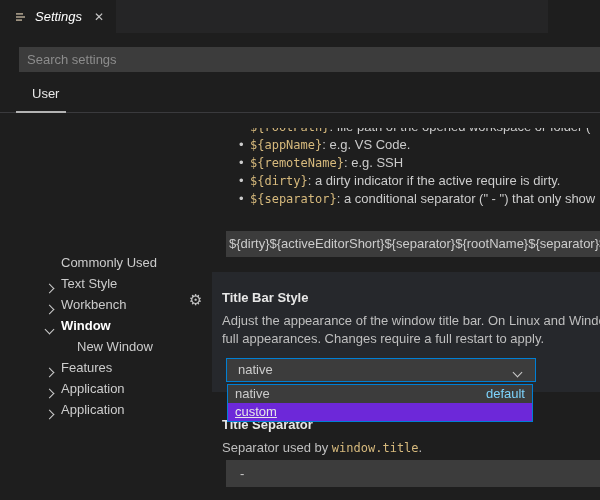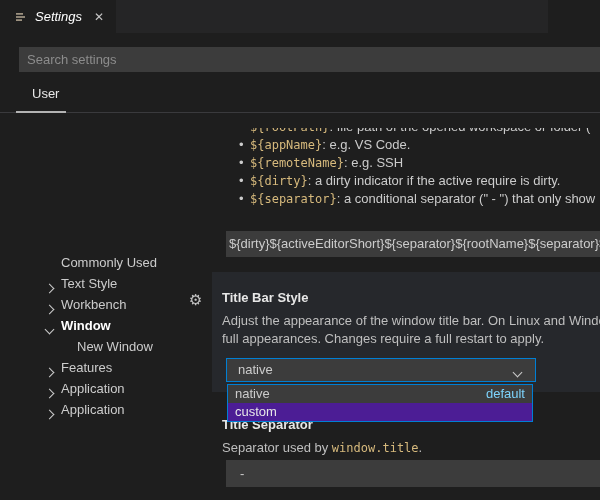--- a/index.html
+++ b/index.html
@@ -49,21 +49,21 @@
   .setting-desc{left:12px;color:#bfbfbf;white-space:nowrap;line-height:18px;}
   .desc1{top:193px;}.desc2{top:211px;}
 
   .select{left:16px;top:239px;width:310px;height:24px;background:#3c3c3c;border:1px solid #007fd4;box-sizing:border-box;
           line-height:22px;padding-left:11px;color:#cccccc;cursor:pointer;}
   .select .chev{position:absolute;right:14px;top:7px;border-color:#cccccc;}
 
   .dropdown{left:17px;top:265px;width:306px;border:1px solid #007fd4;background:#3c3c3c;z-index:5;box-sizing:border-box;}
   .opt{height:18px;line-height:18px;display:flex;justify-content:space-between;padding:0 7px;cursor:pointer;}
   .opt .tag{color:#7dd3fc;}
-  .opt.focused{background:#4c1d95;color:#e7e7e7;}
+  .opt.focused{background:#6d28d9;color:#e7e7e7;text-decoration:underline;}
 
   .sep-title{left:12px;top:298px;font-weight:bold;color:#e7e7e7;}
   .sep-desc{left:12px;top:321px;color:#bfbfbf;white-space:nowrap;}
   .sep-input{left:16px;top:341px;width:374px;height:27px;line-height:27px;padding-left:14px;}
 
   .gear{left:189px;top:291px;font-family:"DejaVu Sans",sans-serif;font-size:15px;color:#c5c5c5;cursor:pointer;line-height:18px;}
 </style>
 </head>
 <body>
 

